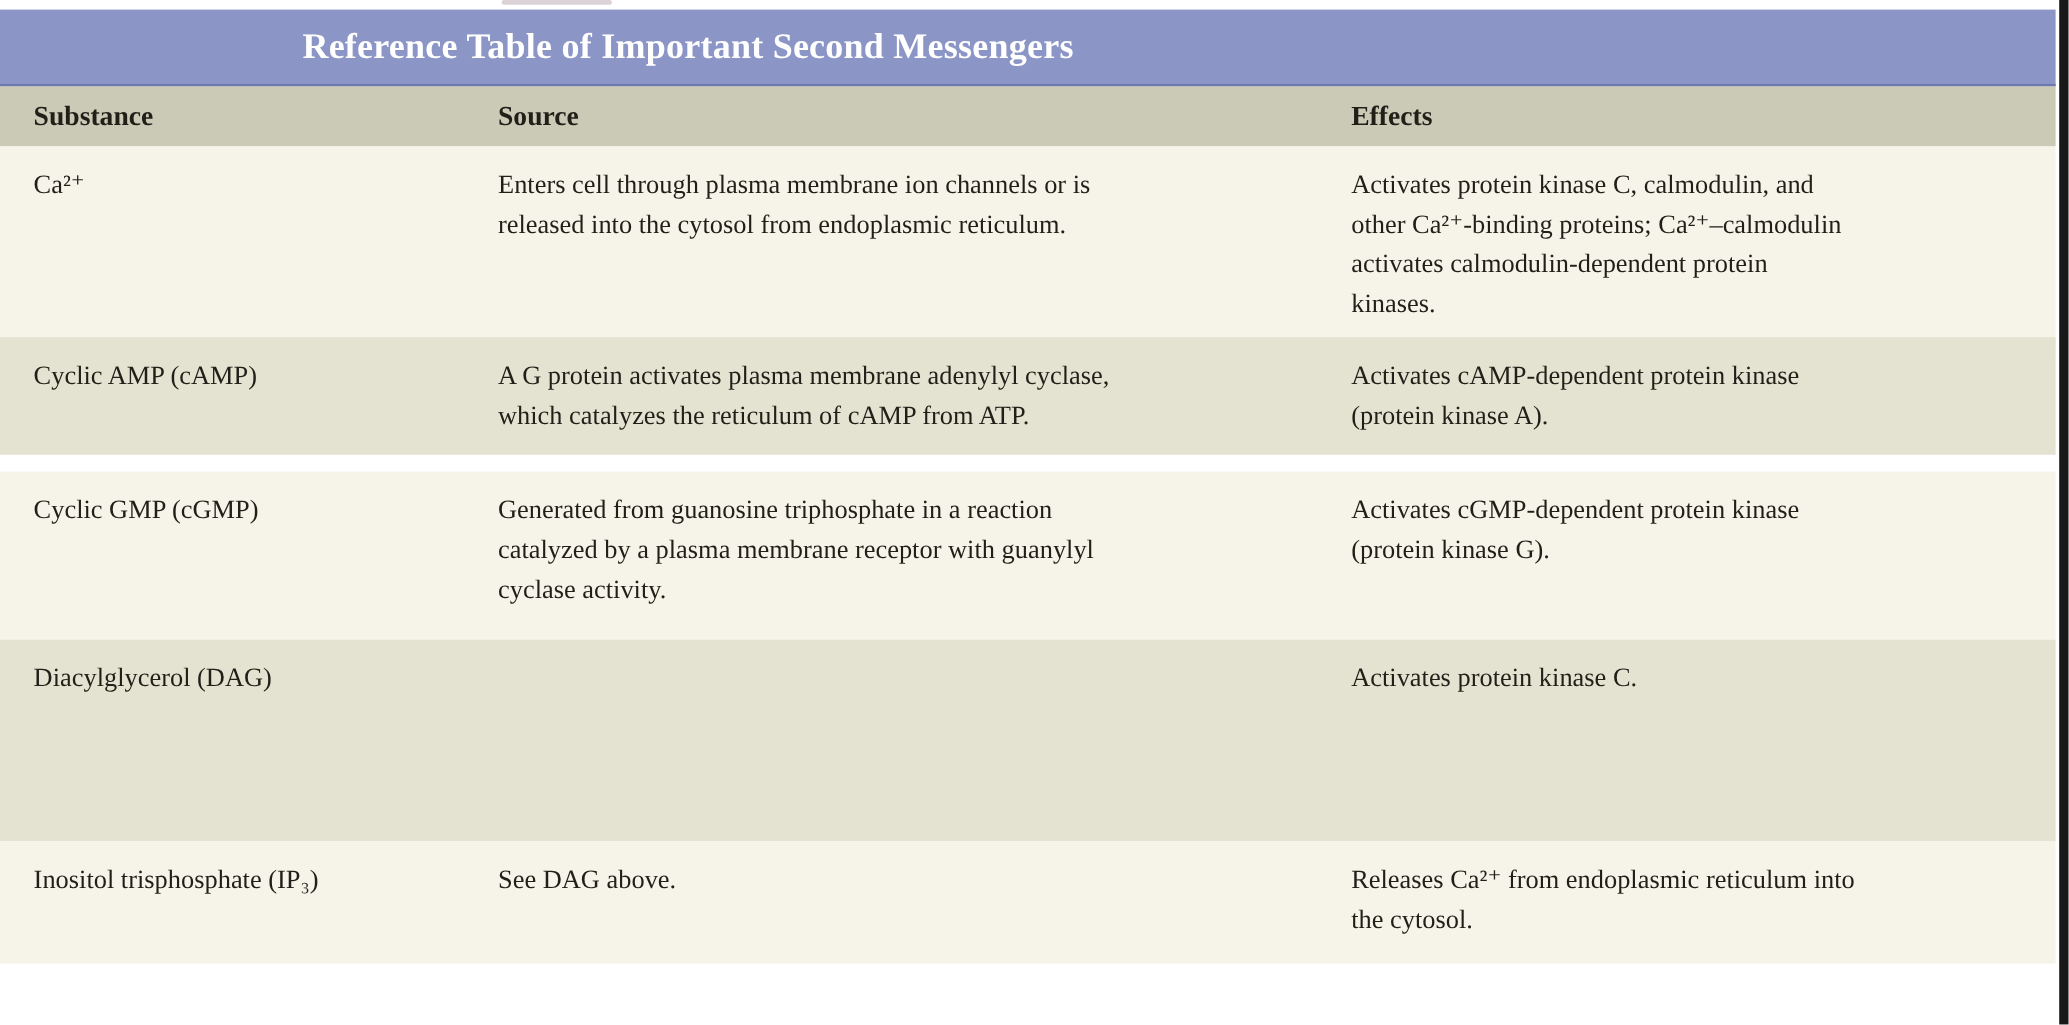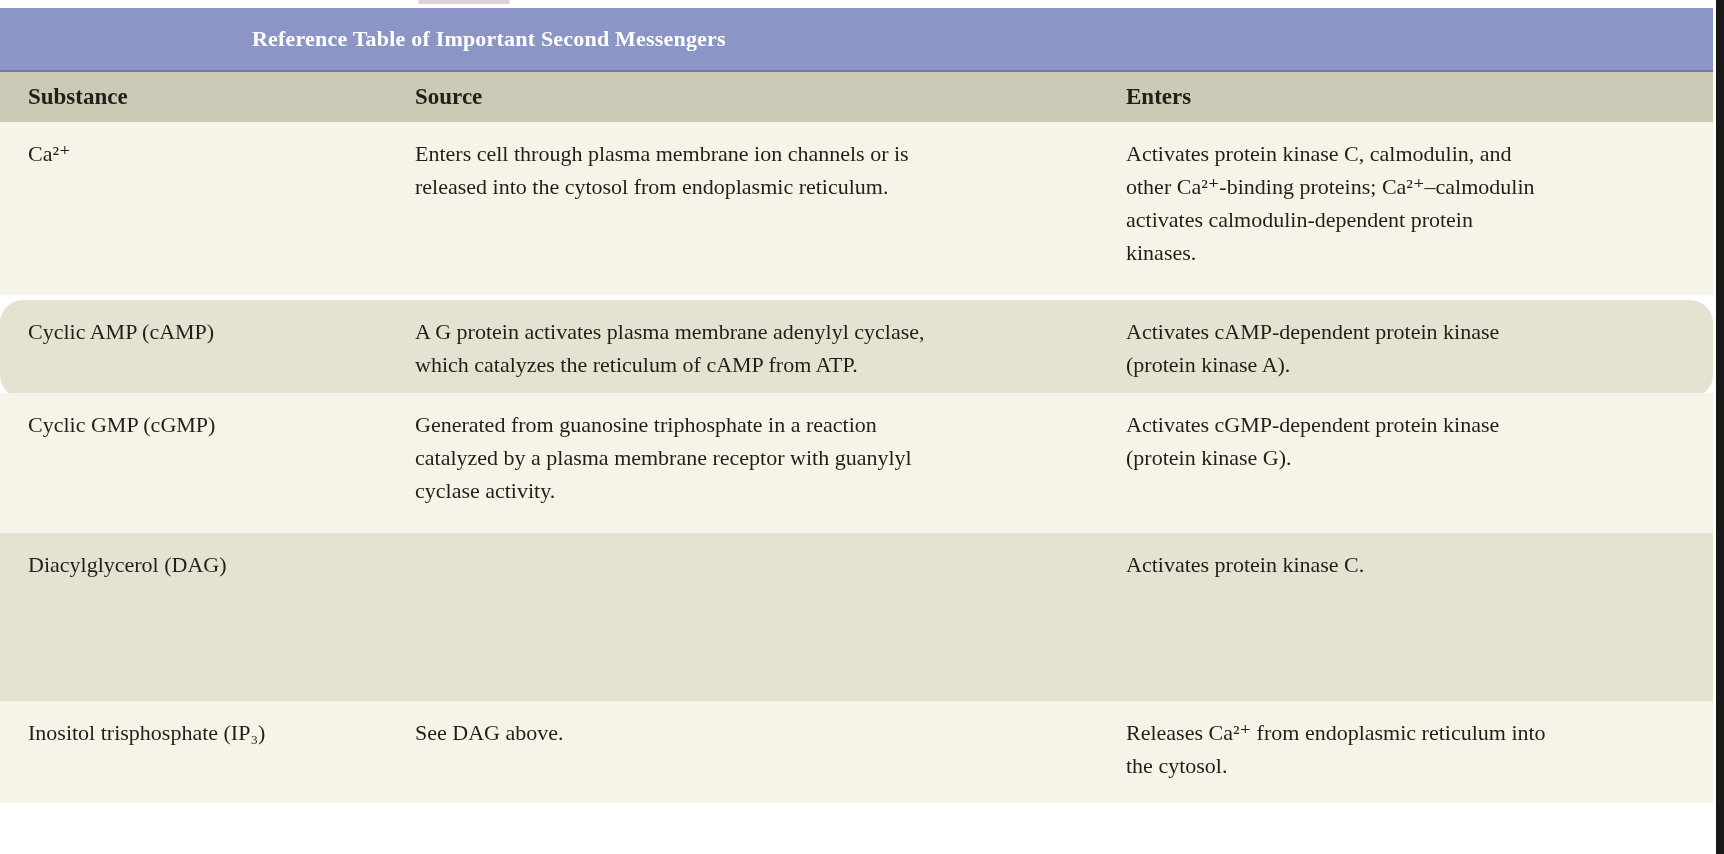--- a/index.html
+++ b/index.html
@@ -29,40 +29,40 @@
     position:absolute; left:0; top:0; width:222px; height:100%;
     background:var(--tab-bg);
     display:flex; align-items:center; justify-content:center;
     font-family:"Liberation Sans","DejaVu Sans",sans-serif;
     font-weight:bold; font-size:27px; letter-spacing:.5px;
     color:var(--title-text);
   }
   .titletext{
     position:absolute; left:252px; top:0; height:100%;
     display:flex; align-items:center;
-    font-weight:bold; font-size:22px; color:var(--title-text);
+    font-weight:bold; font-size:30px; color:var(--title-text);
     letter-spacing:.2px;
   }
   
   .headrow{
     position:absolute; left:0; top:72px; width:1713px; height:50px;
     background:var(--header-bg);
   }
   .hcell{
     position:absolute; top:0; height:100%;
     display:flex; align-items:center;
     font-weight:bold; font-size:23px;
   }
   .c1{left:28px;} .c2{left:415px;} .c3{left:1126px;}
   
   .row{position:absolute; left:0; width:1713px;}
   .row.cream{background:var(--row-cream);}
   .row.green{background:var(--row-green);}
   .r1{top:122px; height:173px;}
-  .r2{top:300px; height:98px;border-radius:23px;}
+  .r2{top:281px; height:98px;}
   .r3{top:393px; height:140px;}
   .r4{top:533px; height:168px;}
   .r5{top:701px; height:102px;}
   .cell{
     position:absolute; top:15px;
     font-size:22px; line-height:33px; white-space:pre;
   }
   .cell.c1{width:375px;} .cell.c2{width:705px;} .cell.c3{width:585px;}
   
   .edgebar{
@@ -77,21 +77,21 @@
 
   <div class="smudge"></div>
 
   <div class="titlebar">
     <div class="titletext">Reference Table of Important Second Messengers</div>
   </div>
 
   <div class="headrow">
     <div class="hcell c1">Substance</div>
     <div class="hcell c2">Source</div>
-    <div class="hcell c3">Enters</div>
+    <div class="hcell c3">Effects</div>
   </div>
 
   <div class="row cream r1">
     <div class="cell c1">Ca²⁺</div>
     <div class="cell c2">Enters cell through plasma membrane ion channels or is
 released into the cytosol from endoplasmic reticulum.</div>
     <div class="cell c3">Activates protein kinase C, calmodulin, and
 other Ca²⁺-binding proteins; Ca²⁺–calmodulin
 activates calmodulin-dependent protein
 kinases.</div>

